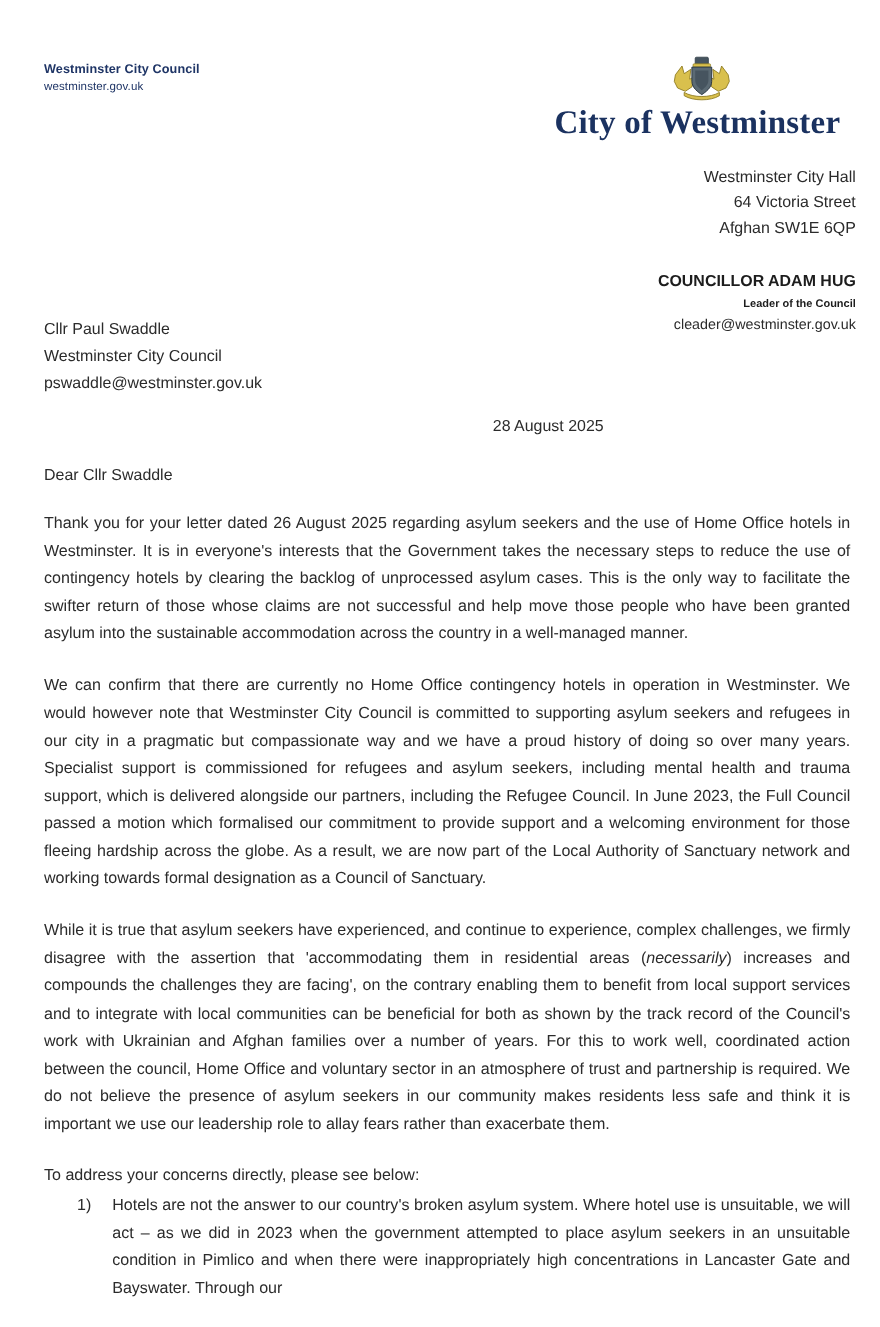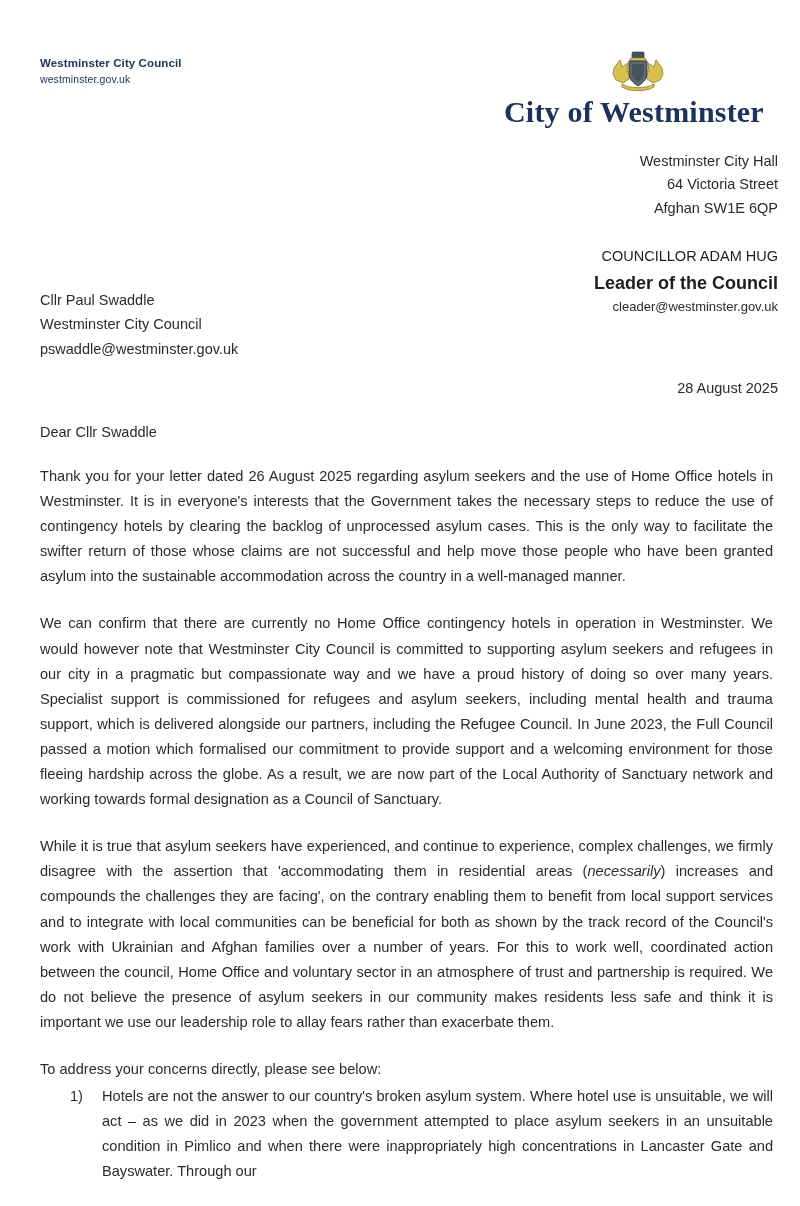--- a/index.html
+++ b/index.html
@@ -82,27 +82,27 @@
     font-size: 14.5px;
     line-height: 1.62;
     color: #2b2b2b;
     white-space: nowrap;
   }
   .councillor-block {
     margin-top: 25px;
   }
   .councillor-name {
     font-size: 14.5px;
-    font-weight: normal;
+    font-weight: bold;
     line-height: 1.6;
     color: #1d1d1d;
     white-space: nowrap;
   }
   .councillor-role {
-    font-size: 18px;
+    font-size: 10px;
     font-weight: bold;
     line-height: 1.6;
     color: #1d1d1d;
     white-space: nowrap;
   }
   .councillor-email {
     font-size: 13px;
     line-height: 1.6;
     color: #2b2b2b;
     white-space: nowrap;
@@ -120,21 +120,20 @@
     font-size: 14.5px;
     line-height: 1.68;
   }
 
   
   .date-line {
     position: absolute;
     right: 22px;
     top: 348px;
     width: 330px;
-    text-align: right;
     font-size: 14.5px;
     color: #2b2b2b;
   }
 
   
   .body-col {
     position: absolute;
     left: 40px;
     top: 392px;
     width: 733px;

